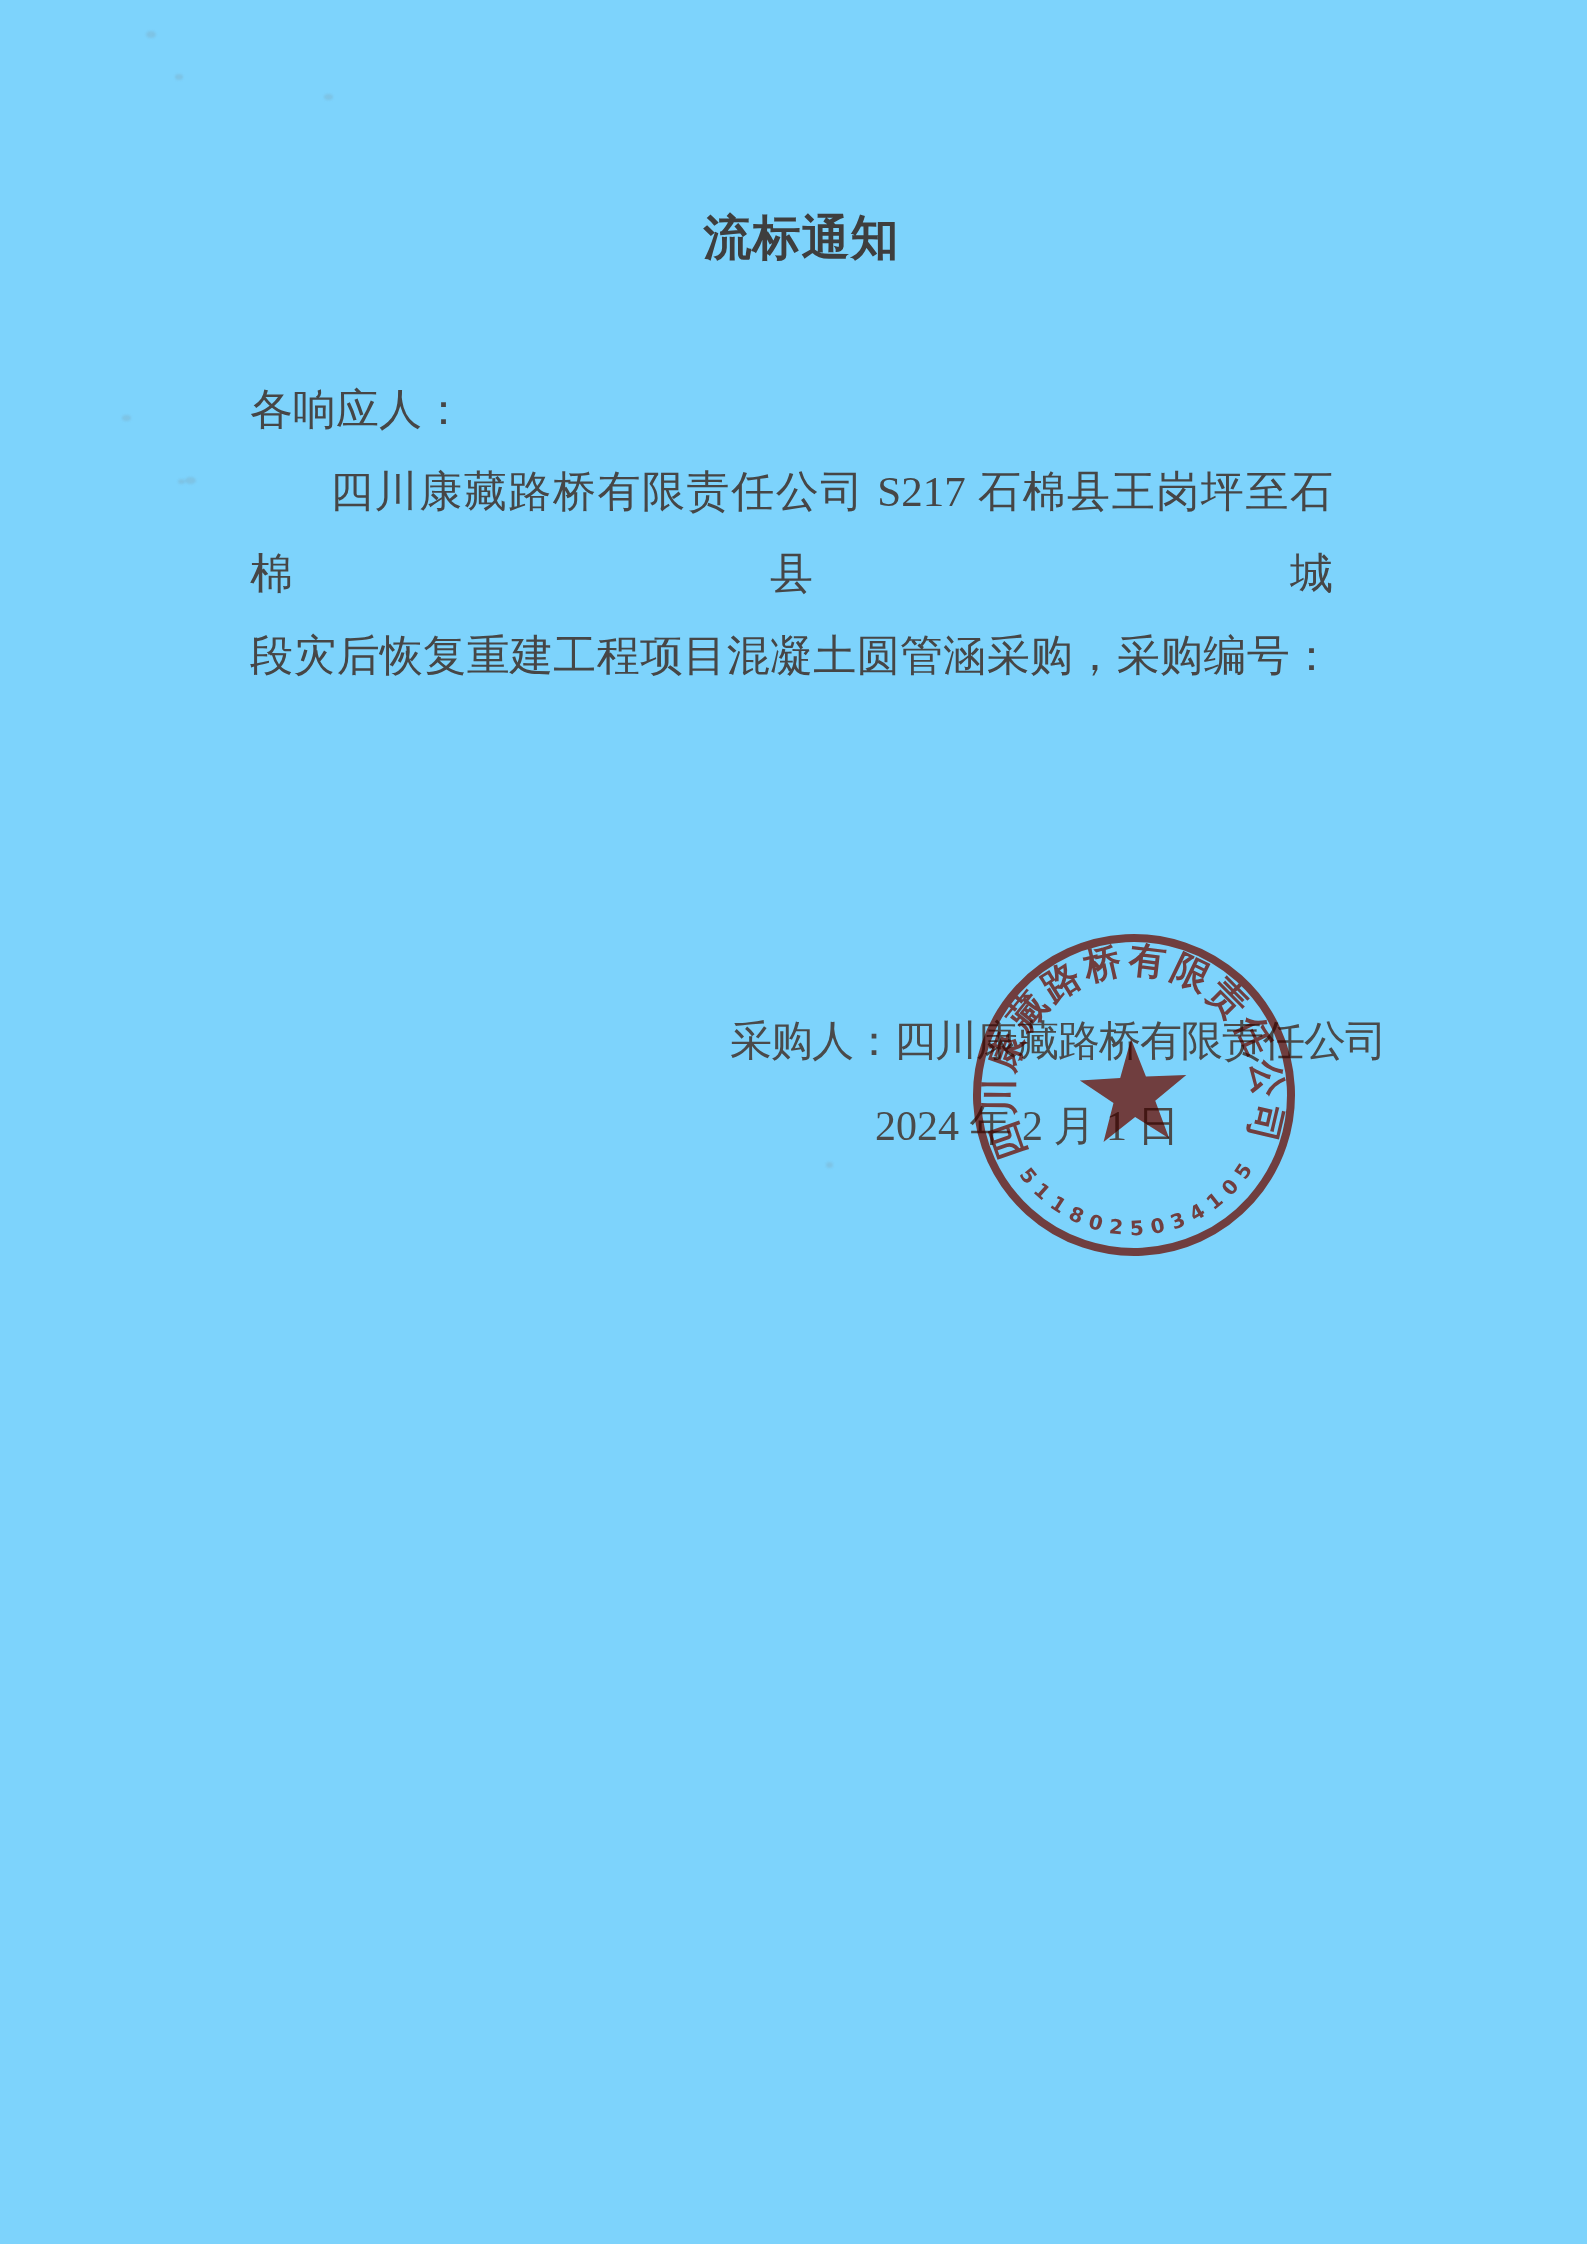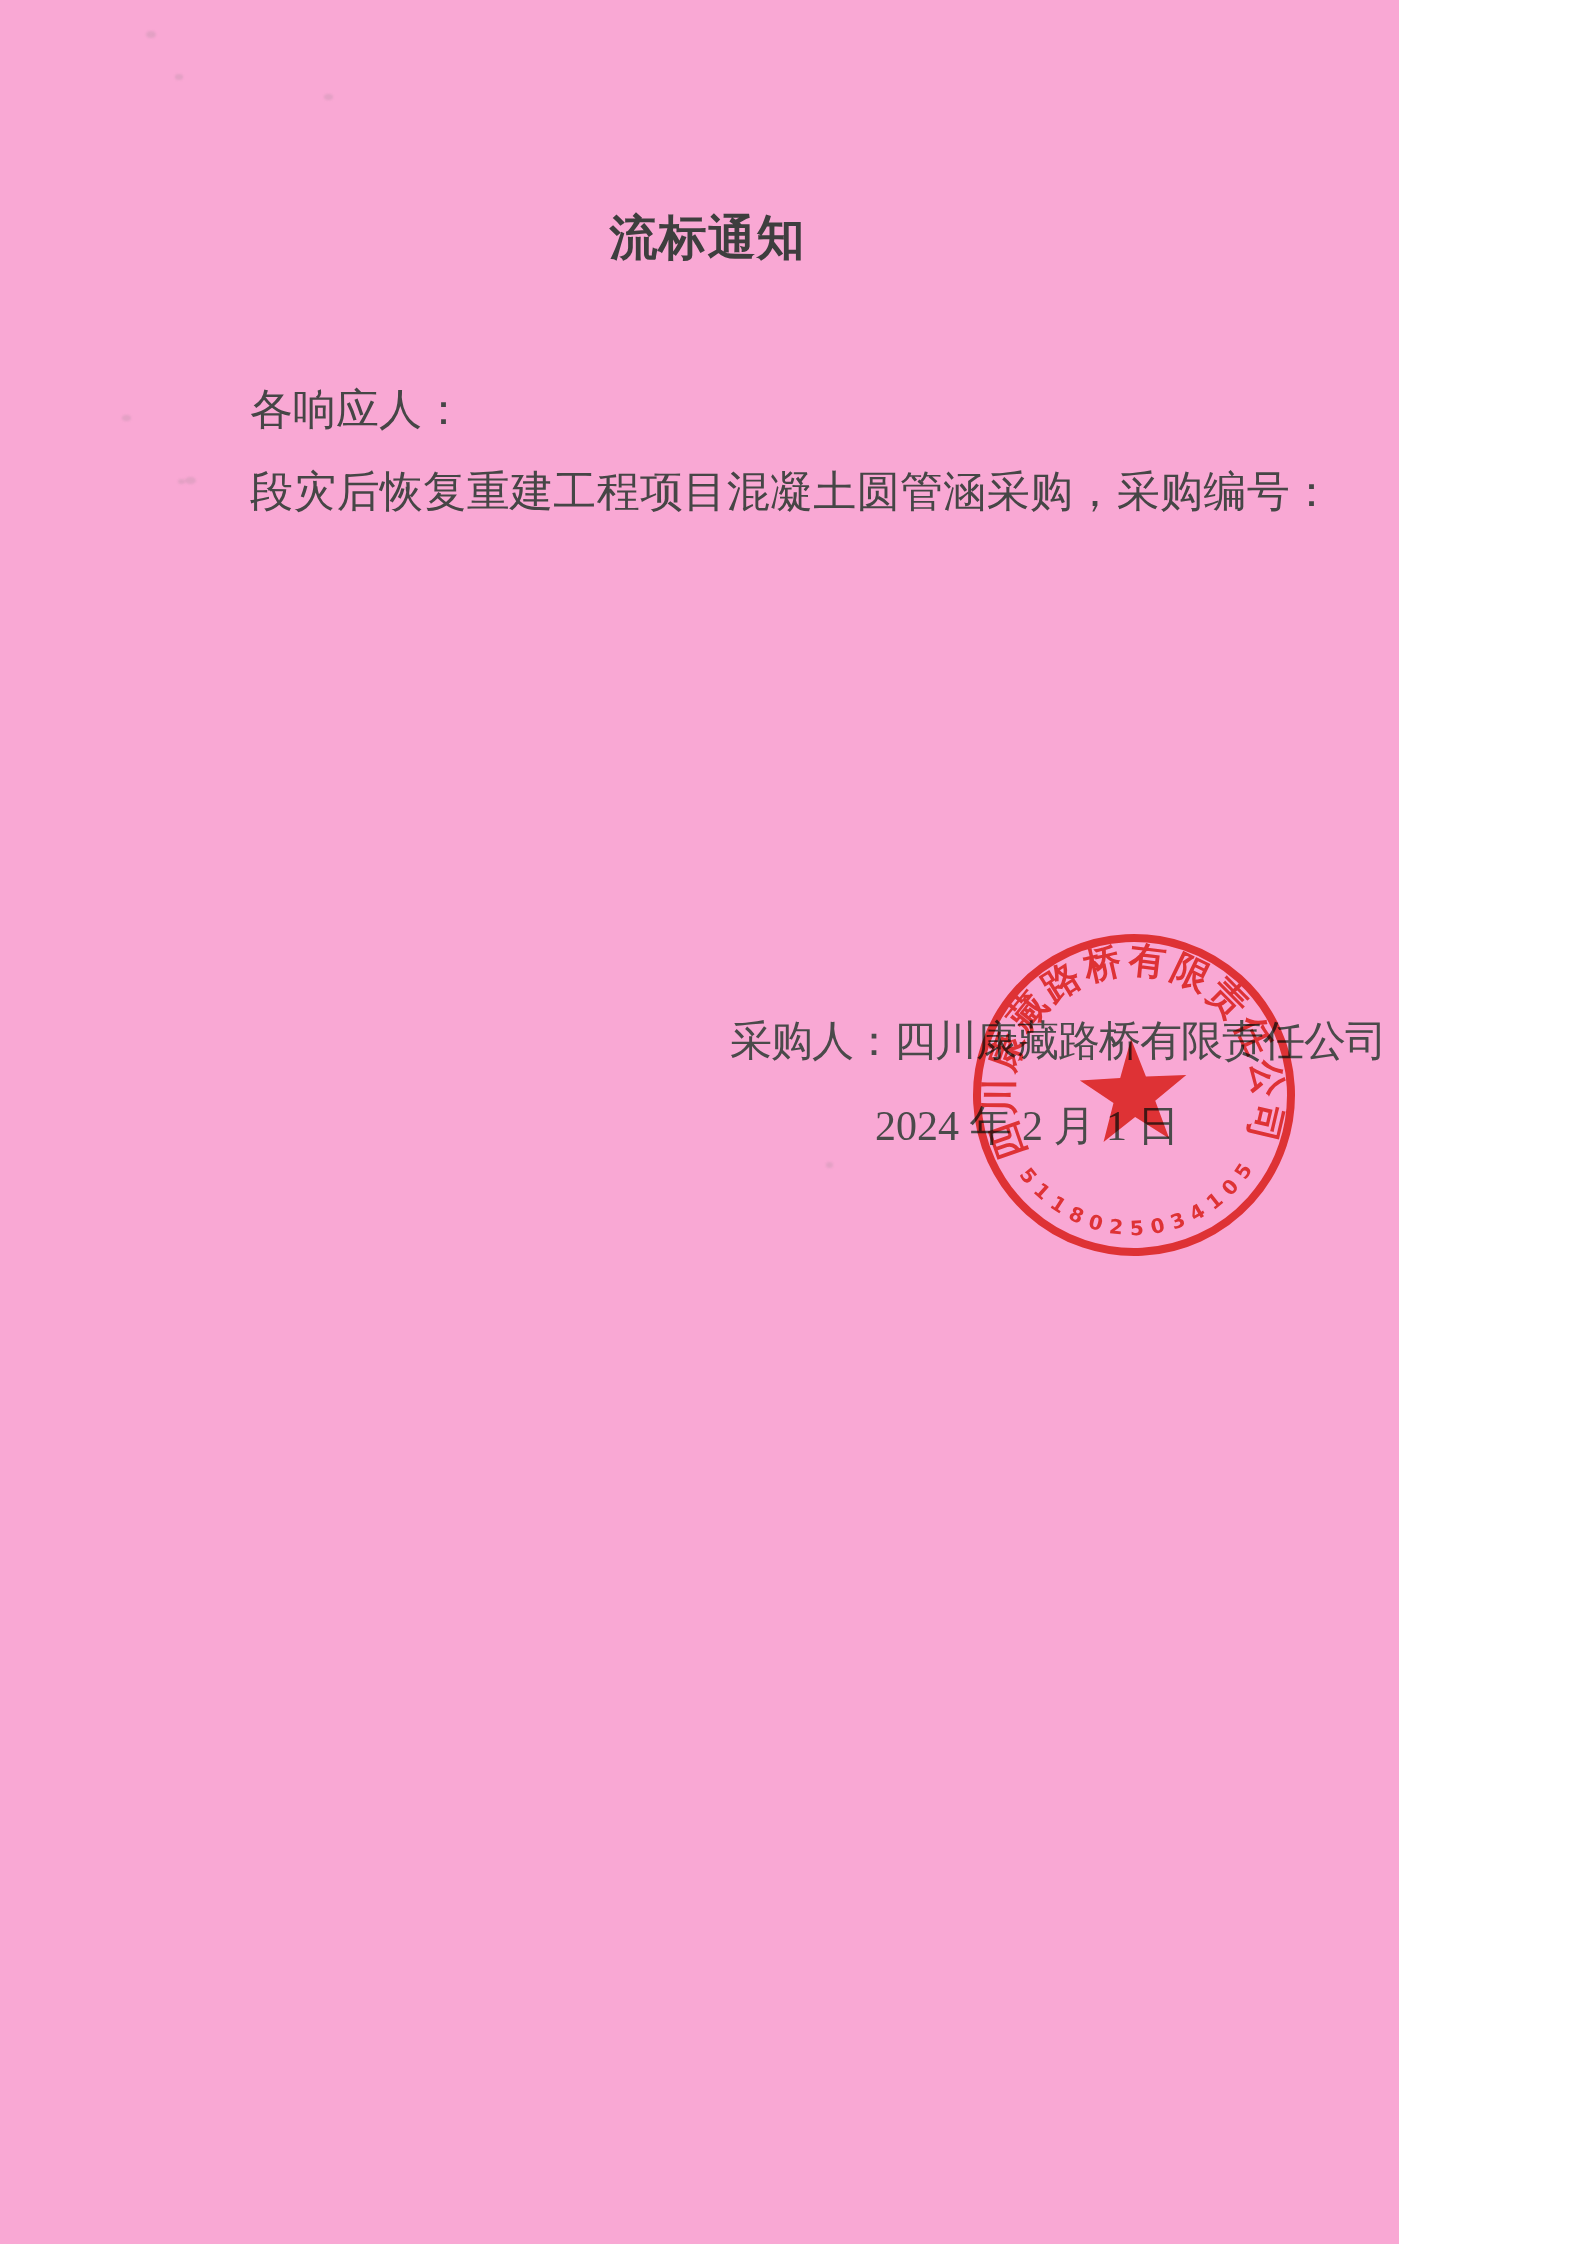--- a/index.html
+++ b/index.html
@@ -2,23 +2,23 @@
 <html><head>
 <meta charset="utf-8">
 <style>
   html, body {
     margin: 0;
     padding: 0;
     background: #ffffff;
   }
   .page {
     position: relative;
-    width: 1399px;
+    width: 1587px;
     height: 2244px;
-    background: #f9a8d4;
+    background: #7dd3fc;
     overflow: hidden;
     font-family: "Liberation Serif", "DejaVu Serif", serif;
     color: #434343;
   }
 
   
   .doc-title {
     position: absolute;
     top: 206px;
     left: 16px;
@@ -106,20 +106,21 @@
 </style>
 </head>
 <body>
 
 <div class="page">
 
   <div class="doc-title">流标通知</div>
 
   <div class="body-block">
     <div class="body-line">各响应人：</div>
+    <div class="body-line just indent">四川康藏路桥有限责任公司 S217 石棉县王岗坪至石棉县城</div>
     <div class="body-line just">段灾后恢复重建工程项目混凝土圆管涵采购，采购编号：</div>
   </div>
 
   <div class="sig-buyer">采购人：四川康藏路桥有限责任公司</div>
 
   <div class="sig-date">2024 年 2 月 1 日</div>
 
   <svg class="seal" viewBox="0 0 360 360">
     <circle cx="180" cy="180" r="157" fill="none" stroke-width="8" stroke="#e23b2e"></circle>
     <path id="sealArcTop" d="M 74.4 241 A 122 122 0 1 1 285.6 241" fill="none"></path>

